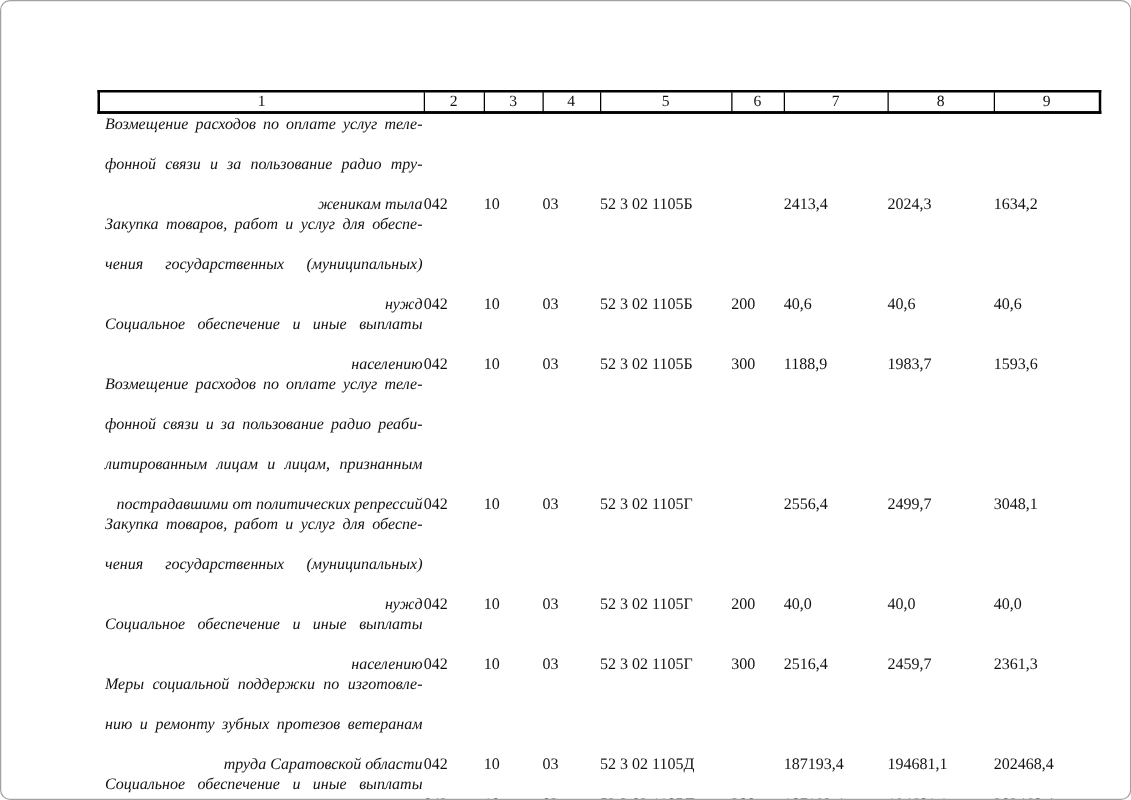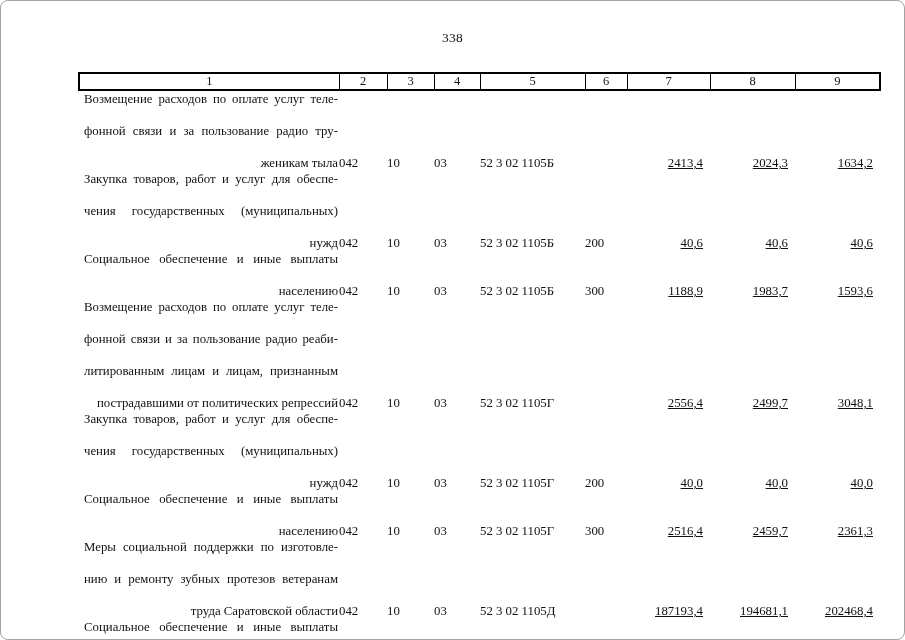--- a/index.html
+++ b/index.html
@@ -56,41 +56,40 @@
   }
   tbody td {
     vertical-align: bottom;
     padding: 0;
     font-size: 12.8px;
     line-height: 16px;
   }
   td.c-desc {
     padding-left: 5px;
     padding-right: 1px;
+    font-style: italic;
   }
   td.c-center { text-align: left; }
   td.c-num {
-    text-align: right;
+    text-align: left;
     padding-right: 7px;
-    text-decoration: underline;
   }
   .ln { text-align: right; }
   .ln.j { text-align: justify; }
   .ln.j::after {
     content: "";
     display: inline-block;
     width: 100%;
     height: 0;
   }
 </style>
 </head>
 <body>
 
 <div class="page">
-  <div class="page-number">338</div>
 
   <table class="budget">
     <colgroup>
       <col style="width:260px">
       <col style="width:48px">
       <col style="width:47px">
       <col style="width:46px">
       <col style="width:105px">
       <col style="width:42px">
       <col style="width:83px">

